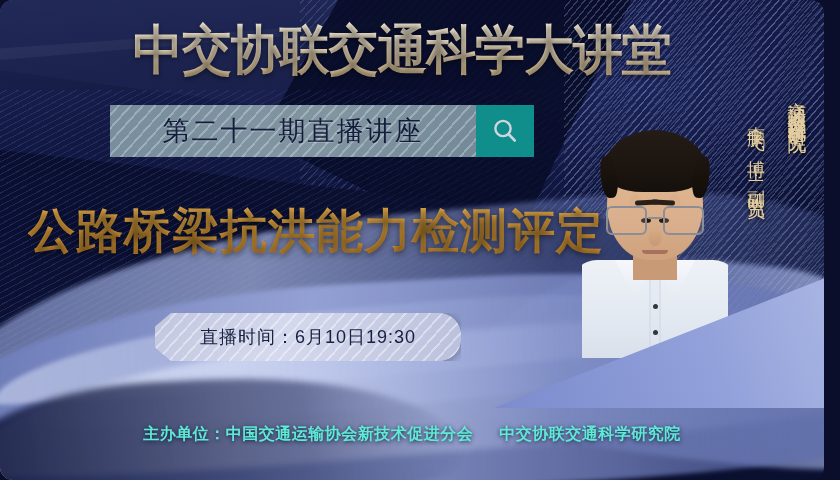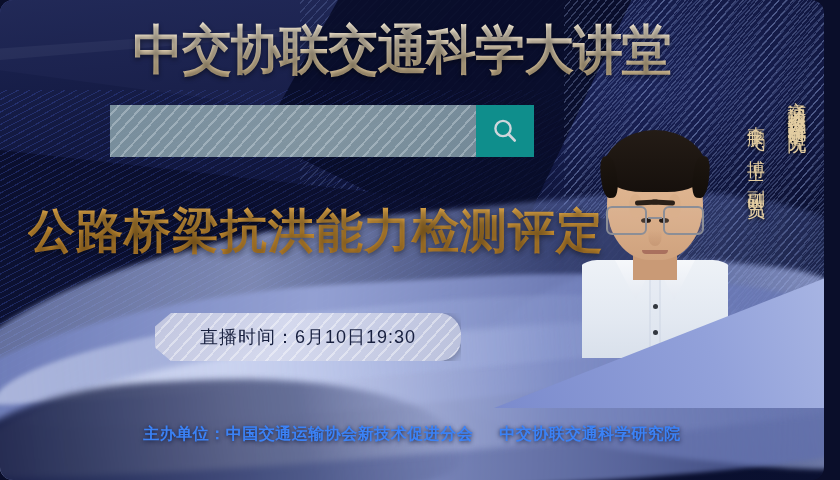--- a/index.html
+++ b/index.html
@@ -315,21 +315,21 @@
     text-shadow:0 1px 4px rgba(0,0,0,.7);
     white-space:nowrap;
   }
   .vtext-org{ right:14px; top:86px; font-size:19px; letter-spacing:3px; }
   .vtext-name{ right:56px; top:112px; font-size:18px; letter-spacing:4px; }
 
   
   .footer{
     position:absolute; left:0; right:0; top:424px;
     text-align:center;
-    font-size:16px; font-weight:bold; color:#3b82f6;
+    font-size:16px; font-weight:bold; color:#5eead4;
     letter-spacing:.5px;
     text-shadow:0 1px 4px rgba(10,18,50,.85);
   }
   .footer .sep{ display:inline-block; width:26px; }
 </style>
 </head>
 <body>
 
 <div class="poster">
 
@@ -347,20 +347,21 @@
   <div class="wave wave-right"></div>
   <div class="wave wave-2"></div>
   <div class="wave wave-3"></div>
   <div class="wave wave-4"></div>
   <div class="wave wave-dark"></div>
 
   <div class="main-title">中交协联交通科学大讲堂</div>
 
   <div class="sub-bar">
     <div class="sub-bar-stripes"></div>
+    <div class="sub-bar-text">第二十一期直播讲座</div>
     <div class="search-box">
       <span>
         <svg width="30" height="30" viewBox="0 0 30 30" fill="none">
           <circle cx="13" cy="12.5" r="7.6" stroke="#cfd6dc" stroke-width="2.4"></circle>
           <line x1="18.6" y1="18.2" x2="24.6" y2="24.4" stroke="#cfd6dc" stroke-width="2.8" stroke-linecap="round"></line>
         </svg>
       </span>
     </div>
   </div>
 

